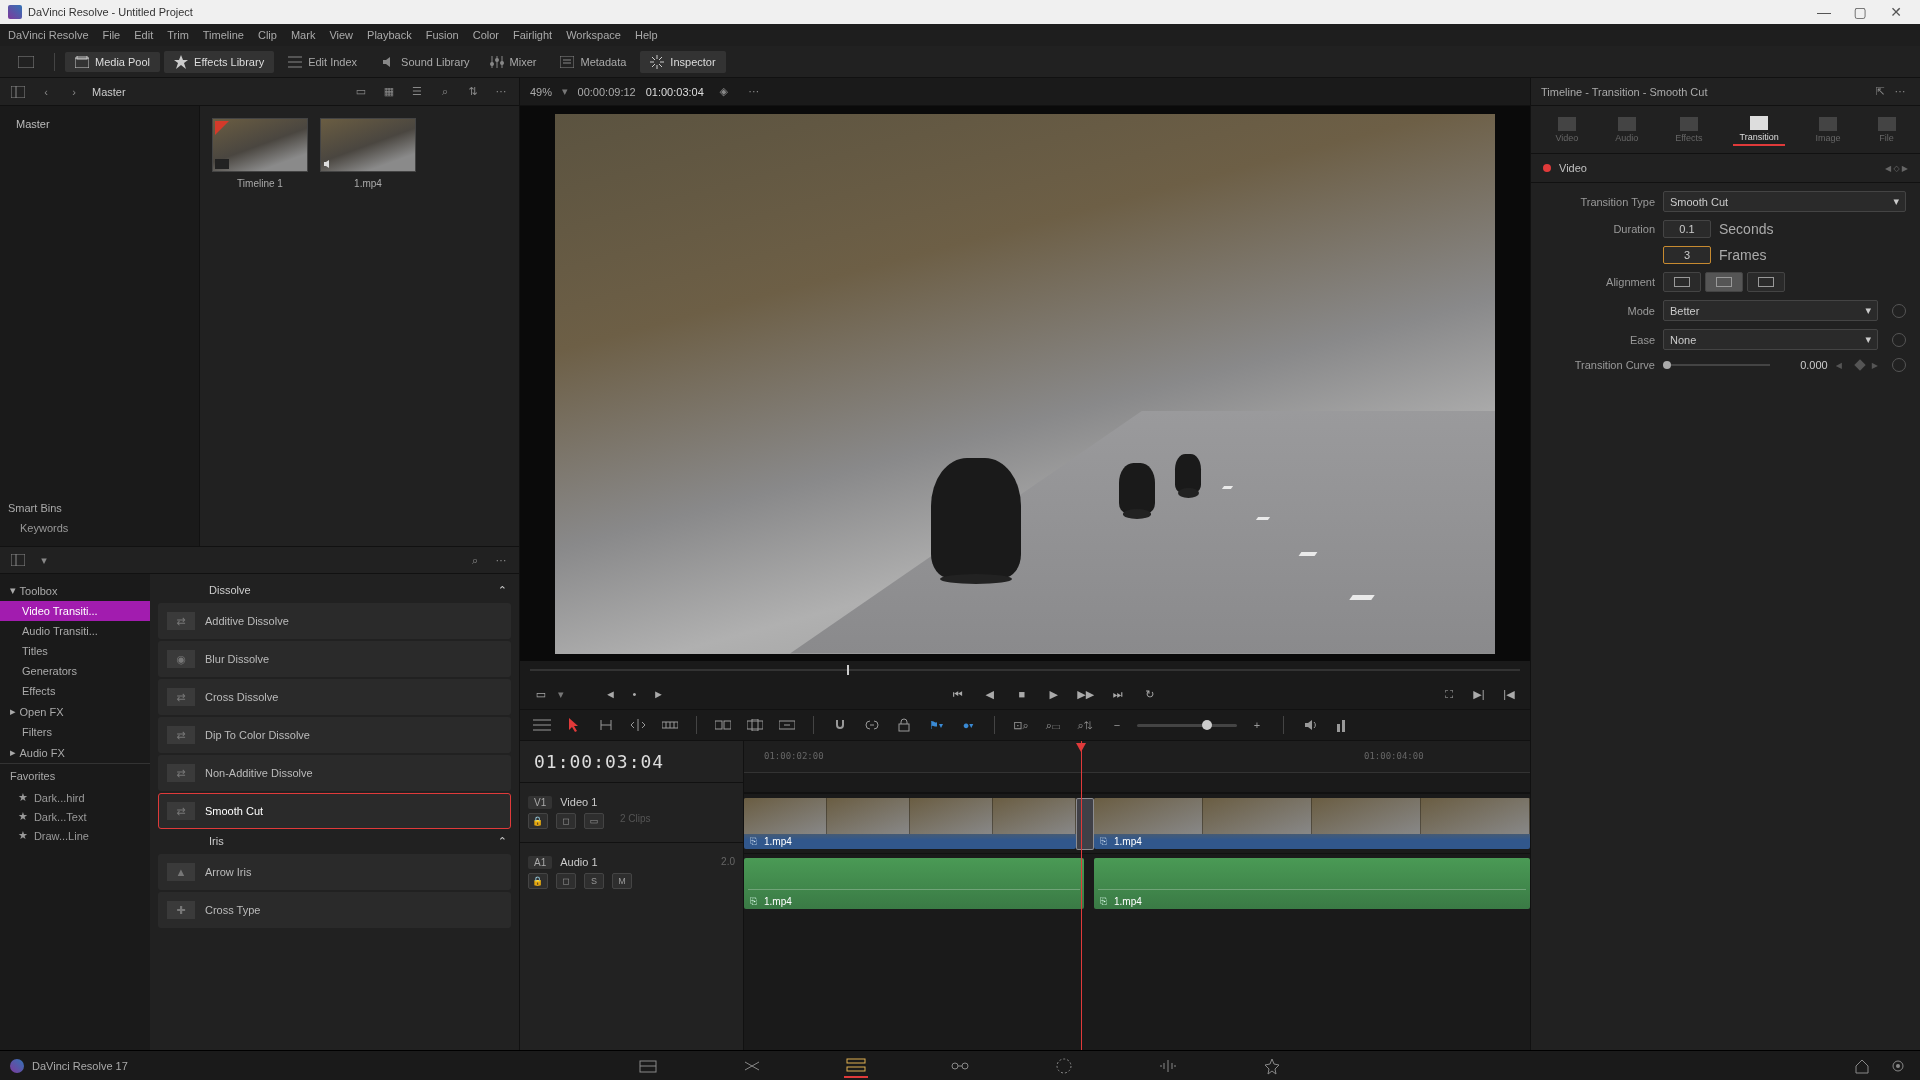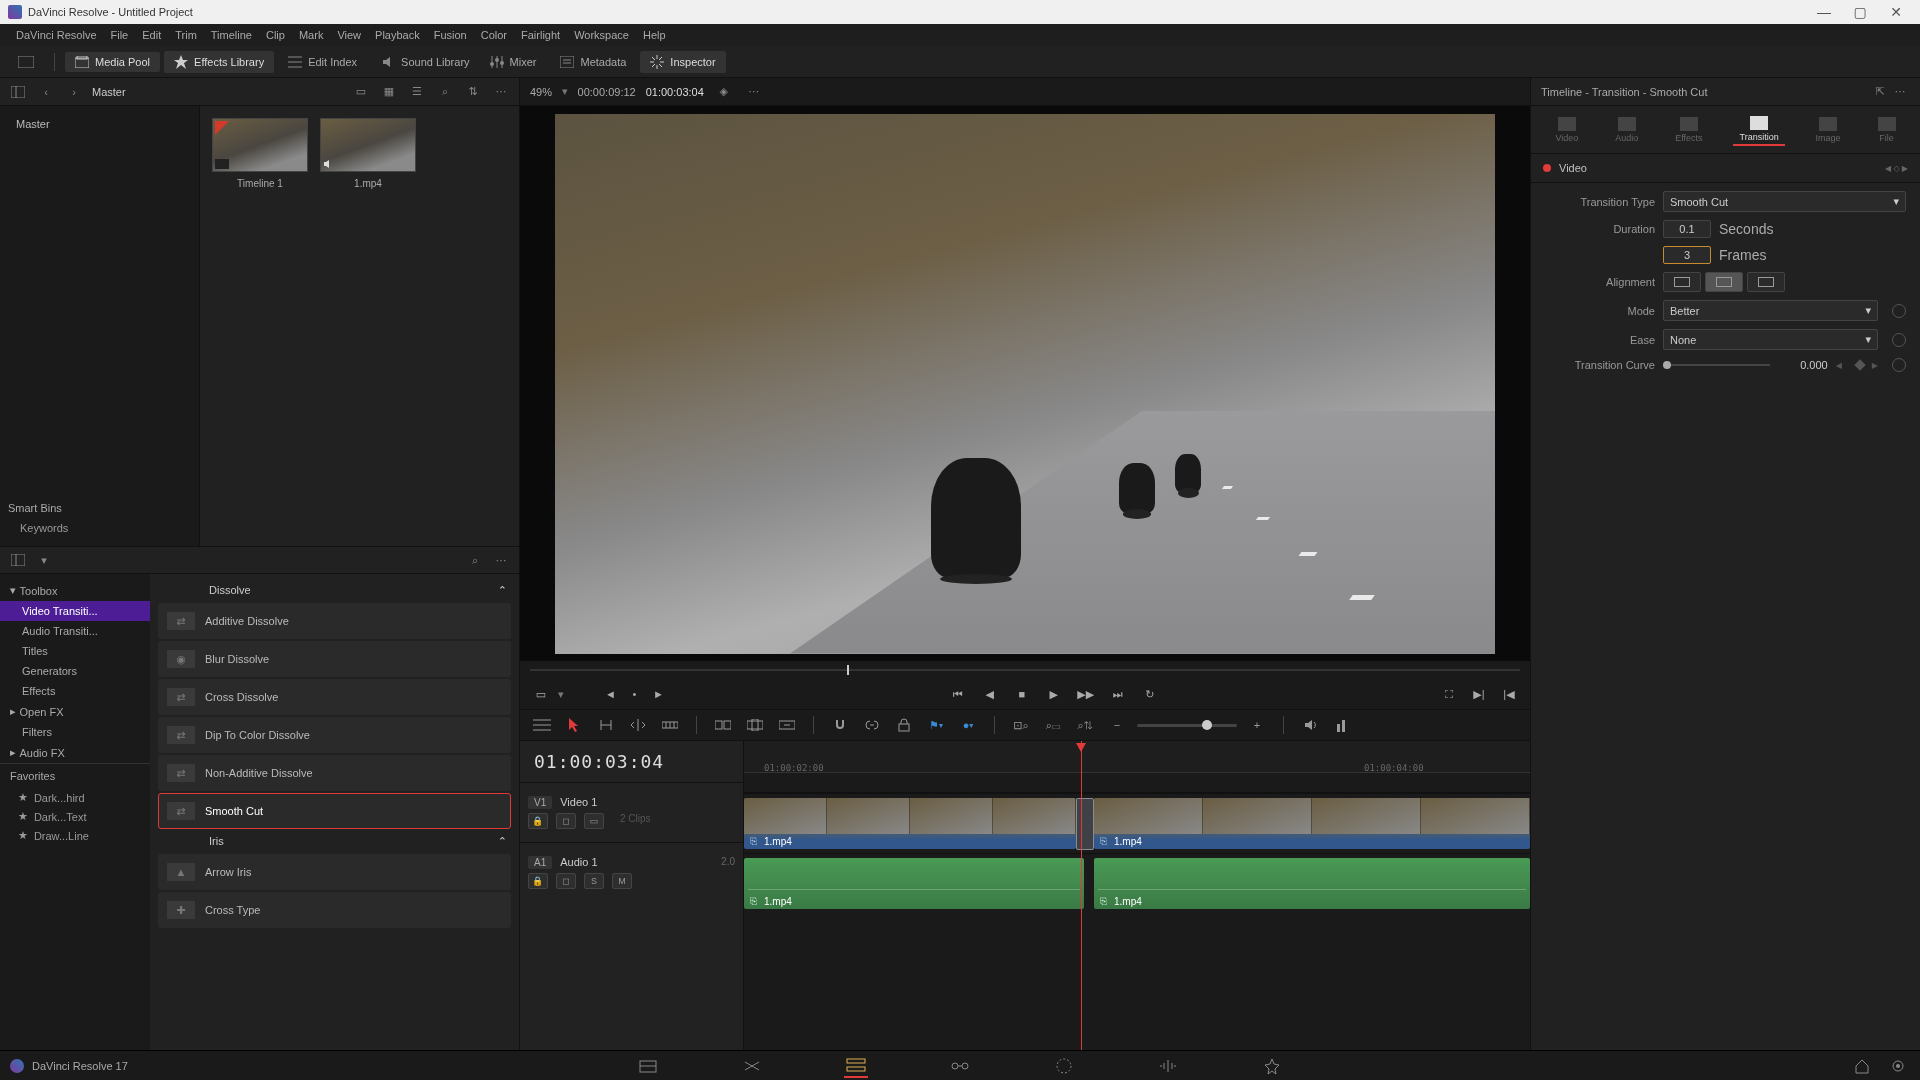--- a/index.html
+++ b/index.html
@@ -6,21 +6,21 @@
 body { background: #1a1a1a; color: #c0c0c0; font-size: 11px; overflow: hidden; width: 1920px; height: 1080px; }
 
 
 .title-bar { height: 24px; background: #f0f0f0; color: #333; display: flex; align-items: center; padding: 0 8px; justify-content: space-between; }
 .title-bar-left { display: flex; align-items: center; gap: 6px; }
 .title-bar-icon { width: 14px; height: 14px; background: linear-gradient(45deg, #7e3a9c, #3273b5); border-radius: 2px; }
 .window-controls { display: flex; gap: 4px; }
 .window-btn { width: 32px; height: 20px; display: flex; align-items: center; justify-content: center; font-size: 14px; color: #555; }
 
 
-.menu-bar { height: 22px; background: #1e1e1e; display: flex; align-items: center; padding: 0 16px; gap: 14px; color: #aaa; font-size: 11px; }
+.menu-bar { height: 22px; background: #1e1e1e; display: flex; align-items: center; padding: 0 8px; gap: 14px; color: #aaa; font-size: 11px; }
 .menu-bar span { cursor: pointer; }
 
 
 .top-toolbar { height: 32px; background: #212121; display: flex; align-items: center; padding: 0 8px; border-bottom: 1px solid #111; }
 .top-toolbar-left { display: flex; gap: 4px; align-items: center; }
 .tb-btn { display: flex; align-items: center; gap: 6px; padding: 4px 10px; border-radius: 2px; color: #aaa; }
 .tb-btn.active { background: #333; color: #ddd; }
 .tb-divider { width: 1px; height: 18px; background: #444; margin: 0 6px; }
 .top-toolbar-center { flex: 1; text-align: center; color: #ddd; font-size: 13px; }
 .top-toolbar-right { display: flex; gap: 4px; align-items: center; }
@@ -47,21 +47,21 @@
 .thumb-audio-icon { position: absolute; bottom: 2px; left: 2px; width: 10px; height: 10px; }
 .thumb-lbl { font-size: 10px; color: #aaa; }
 
 
 .fx-header { height: 28px; display: flex; align-items: center; padding: 0 8px; gap: 6px; border-top: 1px solid #111; border-bottom: 1px solid #111; }
 .search-row { padding: 4px 8px; }
 .search-input { width: 100%; background: #1a1a1a; border: 1px solid #333; color: #888; padding: 4px 8px; border-radius: 2px; font-size: 11px; }
 .fx-body { display: flex; flex: 1; overflow: hidden; }
 .fx-tree { width: 150px; background: #1a1a1a; padding: 6px 0; overflow-y: auto; }
 .fx-tree-item { padding: 4px 10px; color: #aaa; display: flex; align-items: center; gap: 4px; }
-.fx-tree-item.selected { background: #4c1d95; color: #fff; }
+.fx-tree-item.selected { background: #a21caf; color: #fff; }
 .fx-tree-sub { padding-left: 22px; }
 .fx-list { flex: 1; padding: 6px 8px; overflow-y: auto; }
 .fx-group-header { display: flex; justify-content: space-between; padding: 4px 4px; color: #ccc; font-weight: 500; margin-left: 47px; }
 .fx-item { display: flex; align-items: center; gap: 10px; padding: 8px; margin: 2px 0; background: #2a2a2a; border-radius: 3px; color: #bbb; border: 1px solid transparent; }
 .fx-item.selected { border: 1px solid #e03a3a; color: #fff; }
 .fx-item-icon { width: 28px; height: 18px; background: #3a3a3a; display: flex; align-items: center; justify-content: center; color: #777; }
 .favorites-lbl { padding: 6px 10px; color: #aaa; font-weight: 500; border-top: 1px solid #333; }
 .fav-item { padding: 3px 18px; color: #999; display: flex; align-items: center; gap: 6px; }
 
 
@@ -101,21 +101,21 @@
 .tl-left { width: 224px; background: #222; border-right: 1px solid #111; }
 .tl-tc-display { padding: 10px 14px; font-size: 18px; color: #ddd; font-family: monospace; letter-spacing: 1px; }
 .track-header { height: 60px; border-top: 1px solid #111; padding: 4px 8px; display: flex; flex-direction: column; justify-content: center; gap: 4px; }
 .track-header-row { display: flex; align-items: flex-start; gap: 8px; }
 .track-tag { background: #333; padding: 1px 6px; border-radius: 2px; font-size: 10px; color: #aaa; }
 .track-name { color: #ccc; font-size: 11px; }
 .tk-btn { width: 20px; height: 16px; background: #2e2e2e; border: 1px solid #444; border-radius: 2px; display: flex; align-items: center; justify-content: center; font-size: 9px; color: #999; }
 
 .tl-right { flex: 1; position: relative; overflow: hidden; }
 .ruler { height: 32px; background: #1e1e1e; position: relative; border-bottom: 1px solid #333; }
-.ruler-lbl { position: absolute; top: 22px; font-size: 9px; color: #666; font-family: monospace; }
+.ruler-lbl { position: absolute; top: 10px; font-size: 9px; color: #666; font-family: monospace; }
 .playhead { position: absolute; top: 0; bottom: 0; width: 1px; background: #e03a3a; left: 337px; z-index: 5; }
 .playhead::before { content: ''; position: absolute; top: 2px; left: -5px; width: 0; height: 0; border-left: 5px solid transparent; border-right: 5px solid transparent; border-top: 9px solid #e03a3a; }
 
 .track-row { height: 60px; border-top: 1px solid #111; position: relative; }
 .clip { position: absolute; top: 4px; bottom: 4px; border-radius: 2px; overflow: hidden; }
 .video-clip { background: linear-gradient(to bottom, #5a523d 0%, #6d6348 50%, #31578c 82%, #31578c 100%); }
 .video-clip .clip-lbl { position: absolute; bottom: 2px; left: 20px; font-size: 10px; color: #fff; }
 .video-clip .clip-link-icon { position: absolute; bottom: 2px; left: 6px; font-size: 9px; color: #cde; }
 .clip-filmstrip { position: absolute; top: 0; left: 0; right: 0; height: 70%; display: flex; }
 .filmstrip-frame { flex: 1; background: linear-gradient(160deg, #6a5d42, #888); border-right: 1px solid rgba(0,0,0,0.3); }

